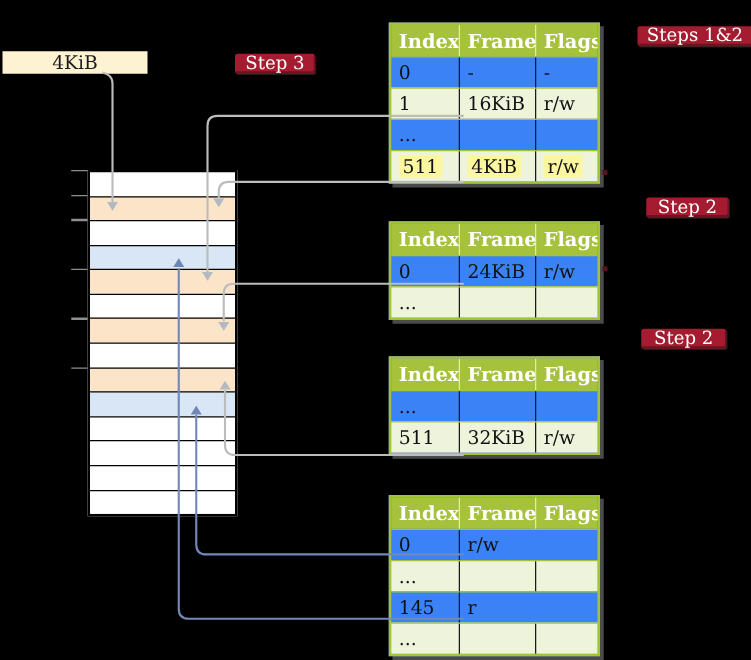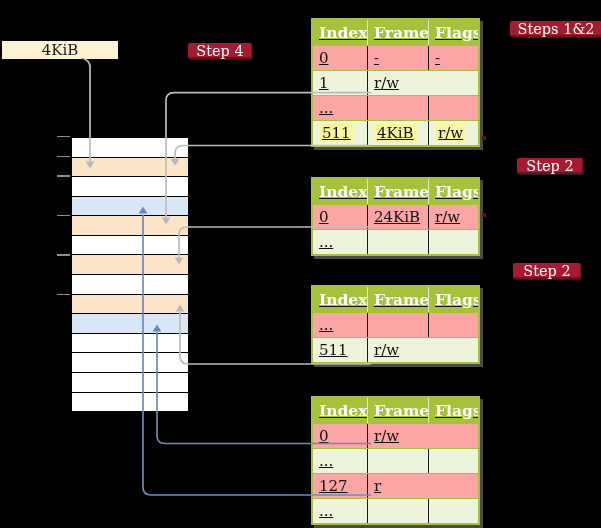--- a/index.html
+++ b/index.html
@@ -37,23 +37,23 @@
   .memrow + .memrow{border-top:1.5px solid #000;}
   .memrow.white{background:#ffffff;}
   .memrow.frame{background:#fce4c8;}
   .memrow.page{background:#d9e6f6;}
   .tick{
     left:57px;width:13px;height:1.5px;background:#8f8f8f;
   }
   
   .ptable{
     width:169px;box-sizing:border-box;
-    border:2px solid #a6c13c;background:#fca5a5;
+    border:2px solid #a6c13c;background:#3b82f6;
     box-shadow:3px 3px 0 rgba(165,165,165,.45);
-    font-size:15px;color:#111;text-decoration:underline;
+    font-size:15px;color:#111;
   }
   .trow{display:flex;}
   .trow.head{
     background:#a6c13c;color:#fff;font-weight:bold;font-size:15.5px;
     height:25px;line-height:25px;
   }
   .trow.data{height:24px;line-height:24px;border-top:1.5px solid #a6c13c;}
   .tcell{box-sizing:border-box;padding-left:6px;overflow:hidden;white-space:nowrap;}
   .tcell.c0{width:54px;}
   .tcell.c1{width:61px;}
@@ -65,21 +65,21 @@
   
   .stub{width:4px;height:3.5px;background:#57101f;}
   
   #wires{left:0;top:0;pointer-events:none;z-index:9;}
 </style>
 </head>
 <body>
 
 <div class="abs srcbox">4KiB</div>
 
-<div class="abs badge b0">Step 4</div>
+<div class="abs badge b0">Step 3</div>
 <div class="abs badge b12">Steps 1&amp;2</div>
 <div class="abs badge b3">Step 2</div>
 <div class="abs badge b4">Step 2</div>
 
 <div class="abs memcol" id="memcol">
     <div class="memrow white"></div>
     <div class="memrow frame"></div>
     <div class="memrow white"></div>
     <div class="memrow page"></div>
     <div class="memrow frame"></div>
@@ -107,20 +107,21 @@
       <div class="tcell c1">Frame</div>
       <div class="tcell c2">Flags</div>
     </div>
     <div class="trow data">
       <div class="tcell c0">0</div>
       <div class="tcell c1">-</div>
       <div class="tcell c2">-</div>
     </div>
     <div class="trow data shade">
       <div class="tcell c0">1</div>
+      <div class="tcell c1">16KiB</div>
       <div class="tcell c2">r/w</div>
     </div>
     <div class="trow data">
       <div class="tcell c0">...</div>
       <div class="tcell c1"></div>
       <div class="tcell c2"></div>
     </div>
     <div class="trow data shade">
       <div class="tcell c0"><span class="hl">511</span></div>
       <div class="tcell c1"><span class="hl">4KiB</span></div>
@@ -150,40 +151,41 @@
       <div class="tcell c1">Frame</div>
       <div class="tcell c2">Flags</div>
     </div>
     <div class="trow data">
       <div class="tcell c0">...</div>
       <div class="tcell c1"></div>
       <div class="tcell c2"></div>
     </div>
     <div class="trow data shade">
       <div class="tcell c0">511</div>
+      <div class="tcell c1">32KiB</div>
       <div class="tcell c2">r/w</div>
     </div>
   </div>
 <div class="abs ptable" style="left:311px;top:396px">
     <div class="trow head">
       <div class="tcell c0">Index</div>
       <div class="tcell c1">Frame</div>
       <div class="tcell c2">Flags</div>
     </div>
     <div class="trow data">
       <div class="tcell c0">0</div>
       <div class="tcell c2">r/w</div>
     </div>
     <div class="trow data shade">
       <div class="tcell c0">...</div>
       <div class="tcell c1"></div>
       <div class="tcell c2"></div>
     </div>
     <div class="trow data">
-      <div class="tcell c0">127</div>
+      <div class="tcell c0">145</div>
       <div class="tcell c2">r</div>
     </div>
     <div class="trow data shade">
       <div class="tcell c0">...</div>
       <div class="tcell c1"></div>
       <div class="tcell c2"></div>
     </div>
   </div>
 
 <div class="abs stub" style="left:481.5px;top:136px"></div>

